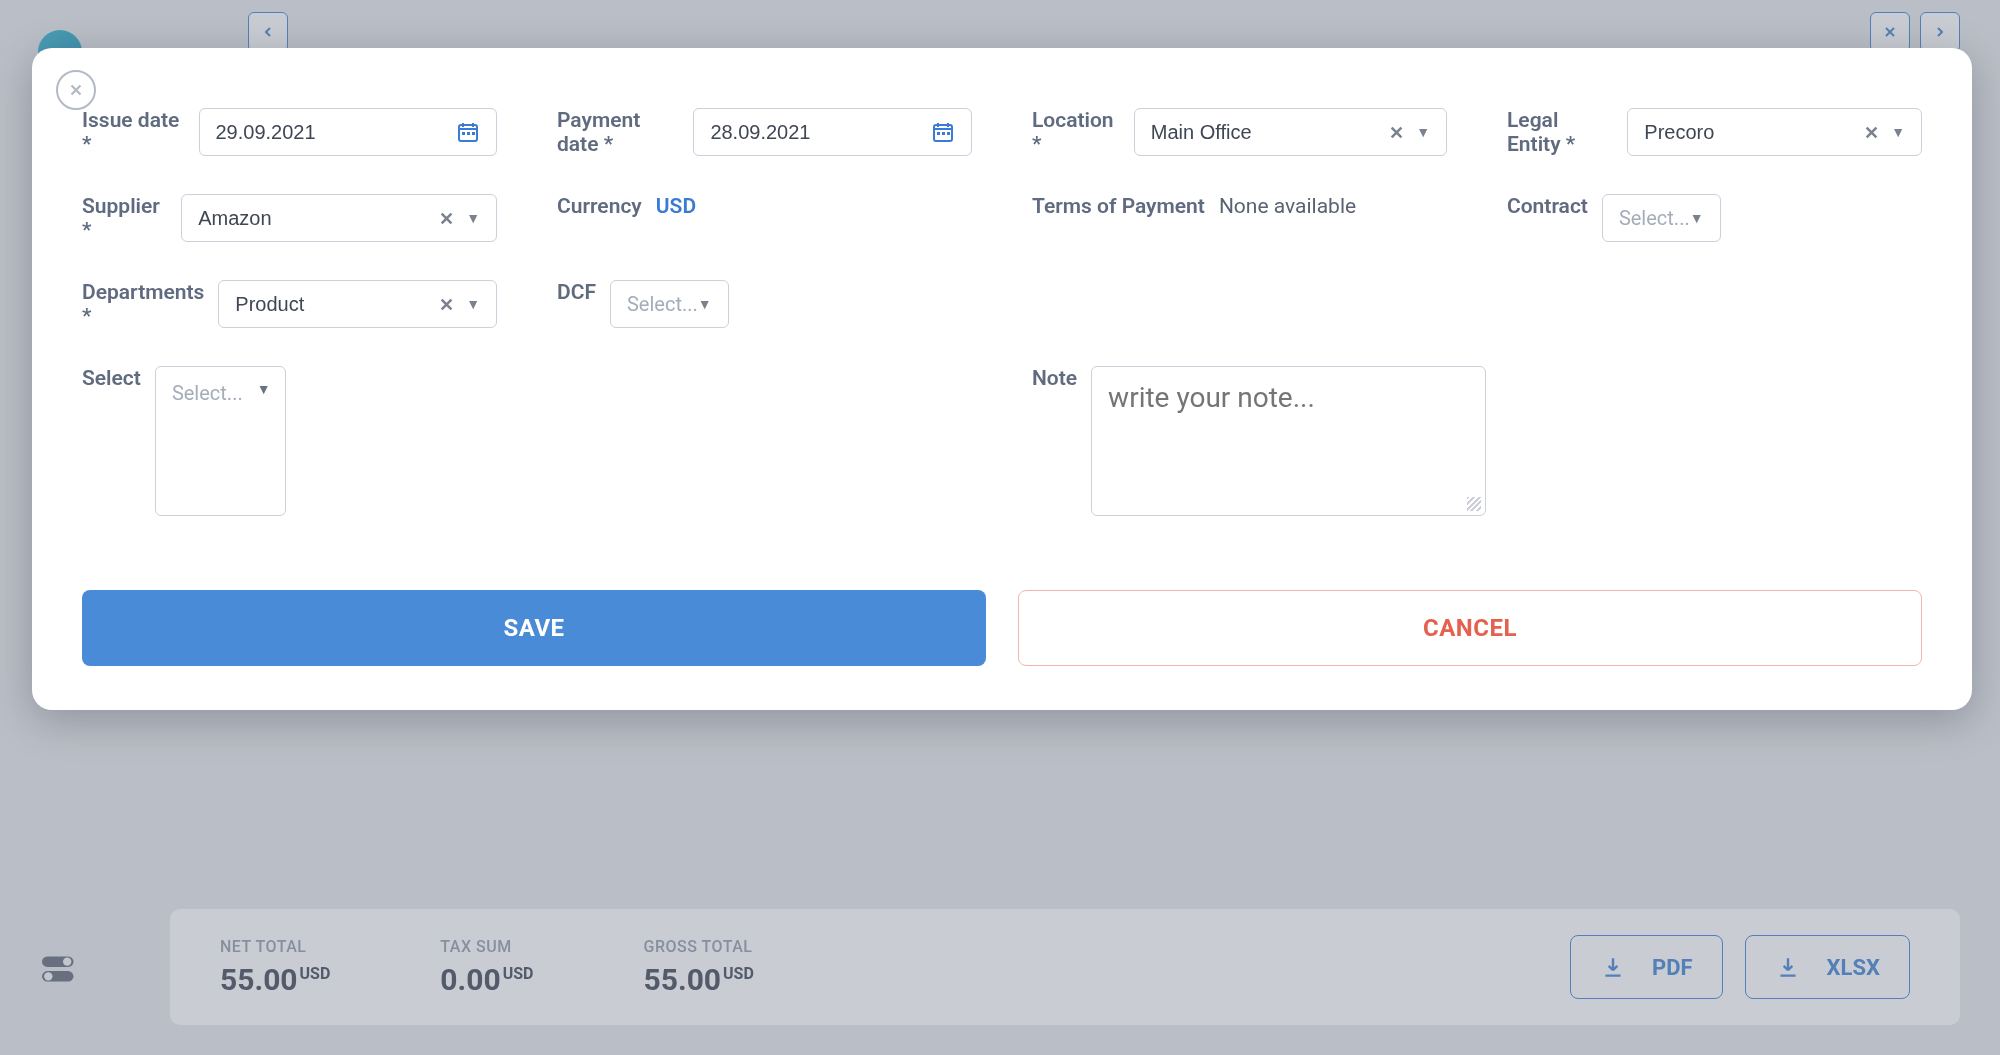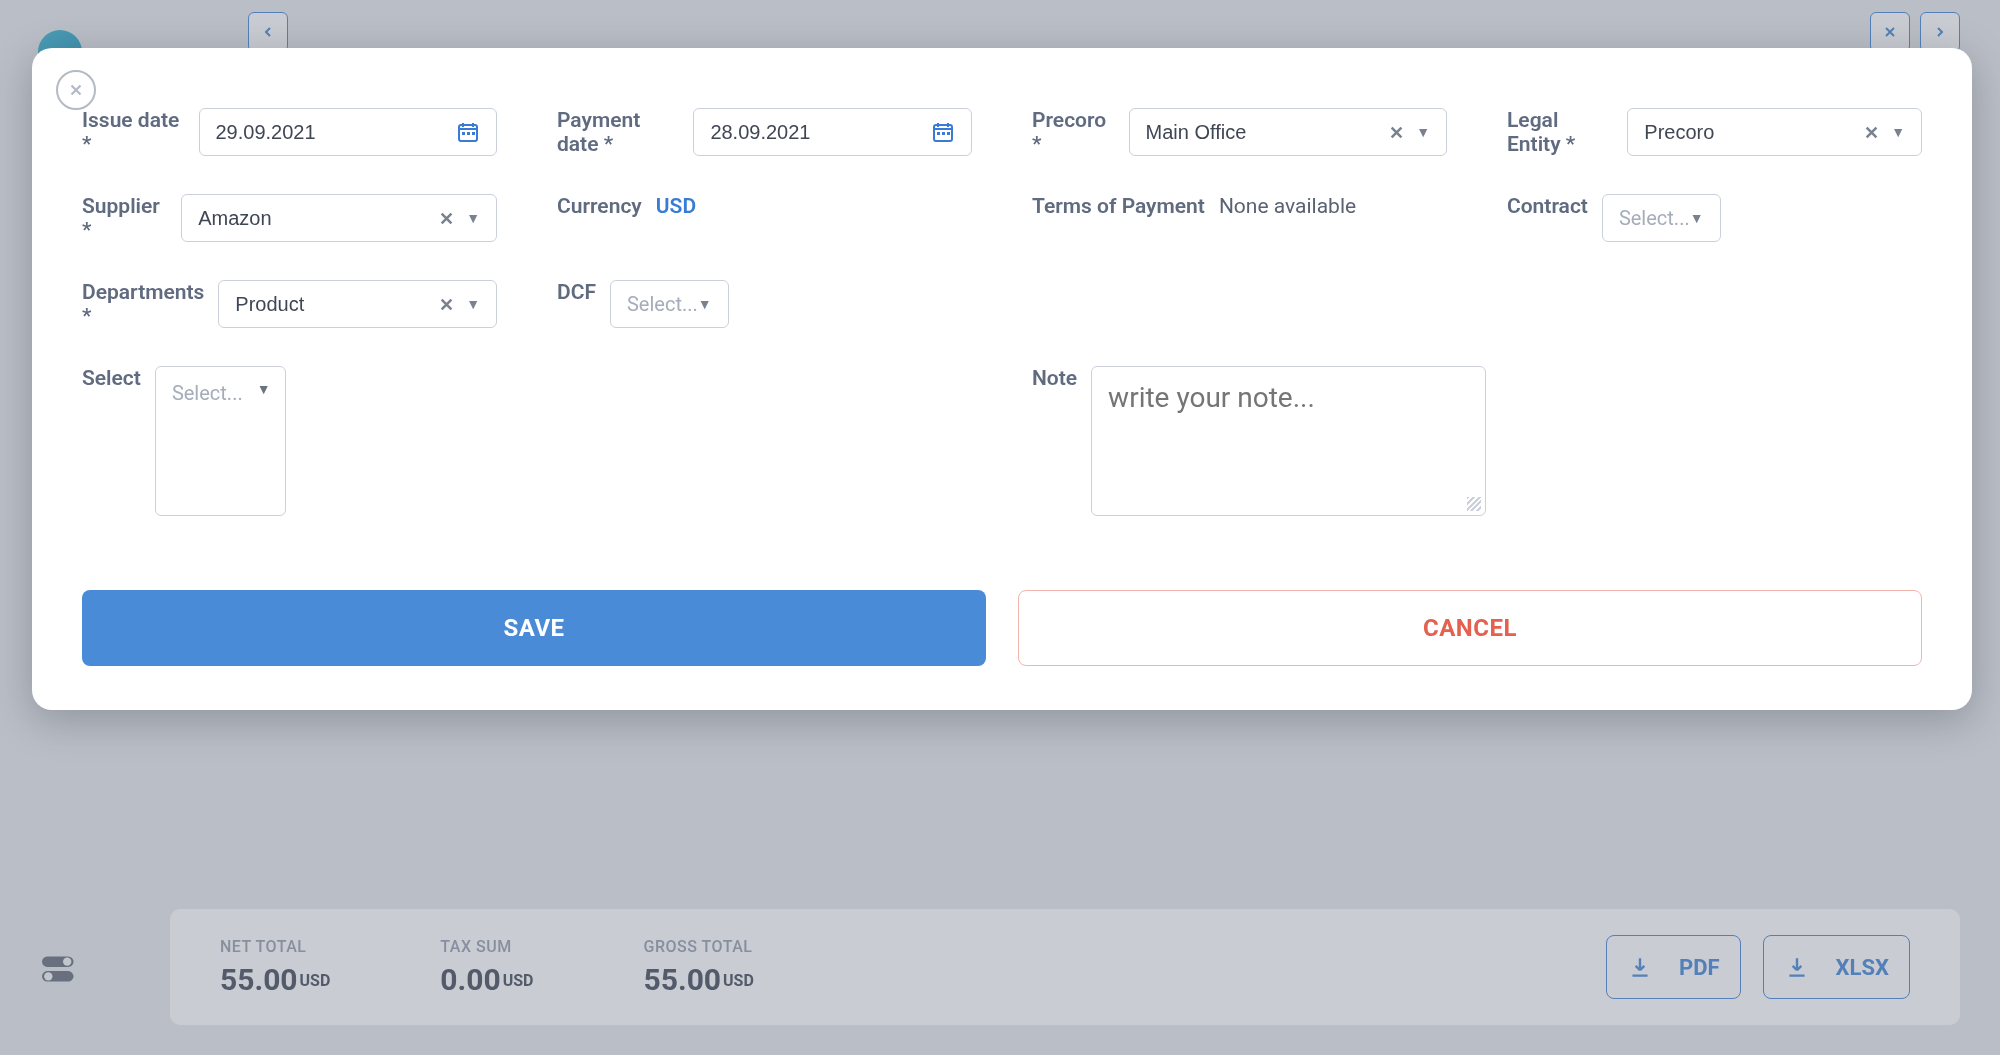--- a/index.html
+++ b/index.html
@@ -83,32 +83,32 @@
     background: #fff;
     border-radius: 10px;
     padding: 26px 50px;
     display: flex;
     align-items: center;
     justify-content: space-between;
   }
   .totals-left { display: flex; gap: 110px; }
   .total-block { display: flex; flex-direction: column; gap: 6px; }
   .total-label { font-size: 16px; color: #9aa2b1; font-weight: 500; letter-spacing: 0.5px; }
-  .total-value { font-size: 30px; color: #4a5262; font-weight: 700; display:flex; align-items:center; }
+  .total-value { font-size: 30px; color: #4a5262; font-weight: 700; display:flex; align-items:flex-start; }
   .total-cur { font-size: 16px; margin-left: 2px; margin-top: 2px; font-weight:700; }
   .export-buttons { display: flex; gap: 22px; }
   .export-btn {
     border: 1.5px solid #4a8bd8;
     border-radius: 8px;
     background: #fff;
     color: #4a8bd8;
     display: flex;
     align-items: center;
     gap: 26px;
-    padding: 18px 20px;
+    padding: 18px 29px;
     font-size: 22px;
     font-weight: 700;
   }
   .export-btn svg { width: 26px; height: 26px; }
 
   
   .modal {
     position: absolute;
     top: 48px;
     left: 32px;
@@ -332,21 +332,21 @@
               <path d="M3 9h18" stroke="currentColor" stroke-width="2"></path>
               <rect x="6" y="12" width="3" height="3"></rect>
               <rect x="11" y="12" width="3" height="3"></rect>
               <rect x="16" y="12" width="3" height="3"></rect>
               <path d="M7 3v4M17 3v4" stroke="currentColor" stroke-width="2"></path>
             </svg>
         </span>
       </div>
     </div>
     <div class="form-group">
-      <span class="label">Precoro *</span>
+      <span class="label">Location *</span>
       <div class="input-wrap">
         <input type="text" value="Main Office" style="">
         <span class="input-icons">
           <span class="clr">✕</span>
           <span class="caret">▼</span>
         </span>
       </div>
     </div>
     <div class="form-group">
       <span class="label">Legal Entity *</span>

